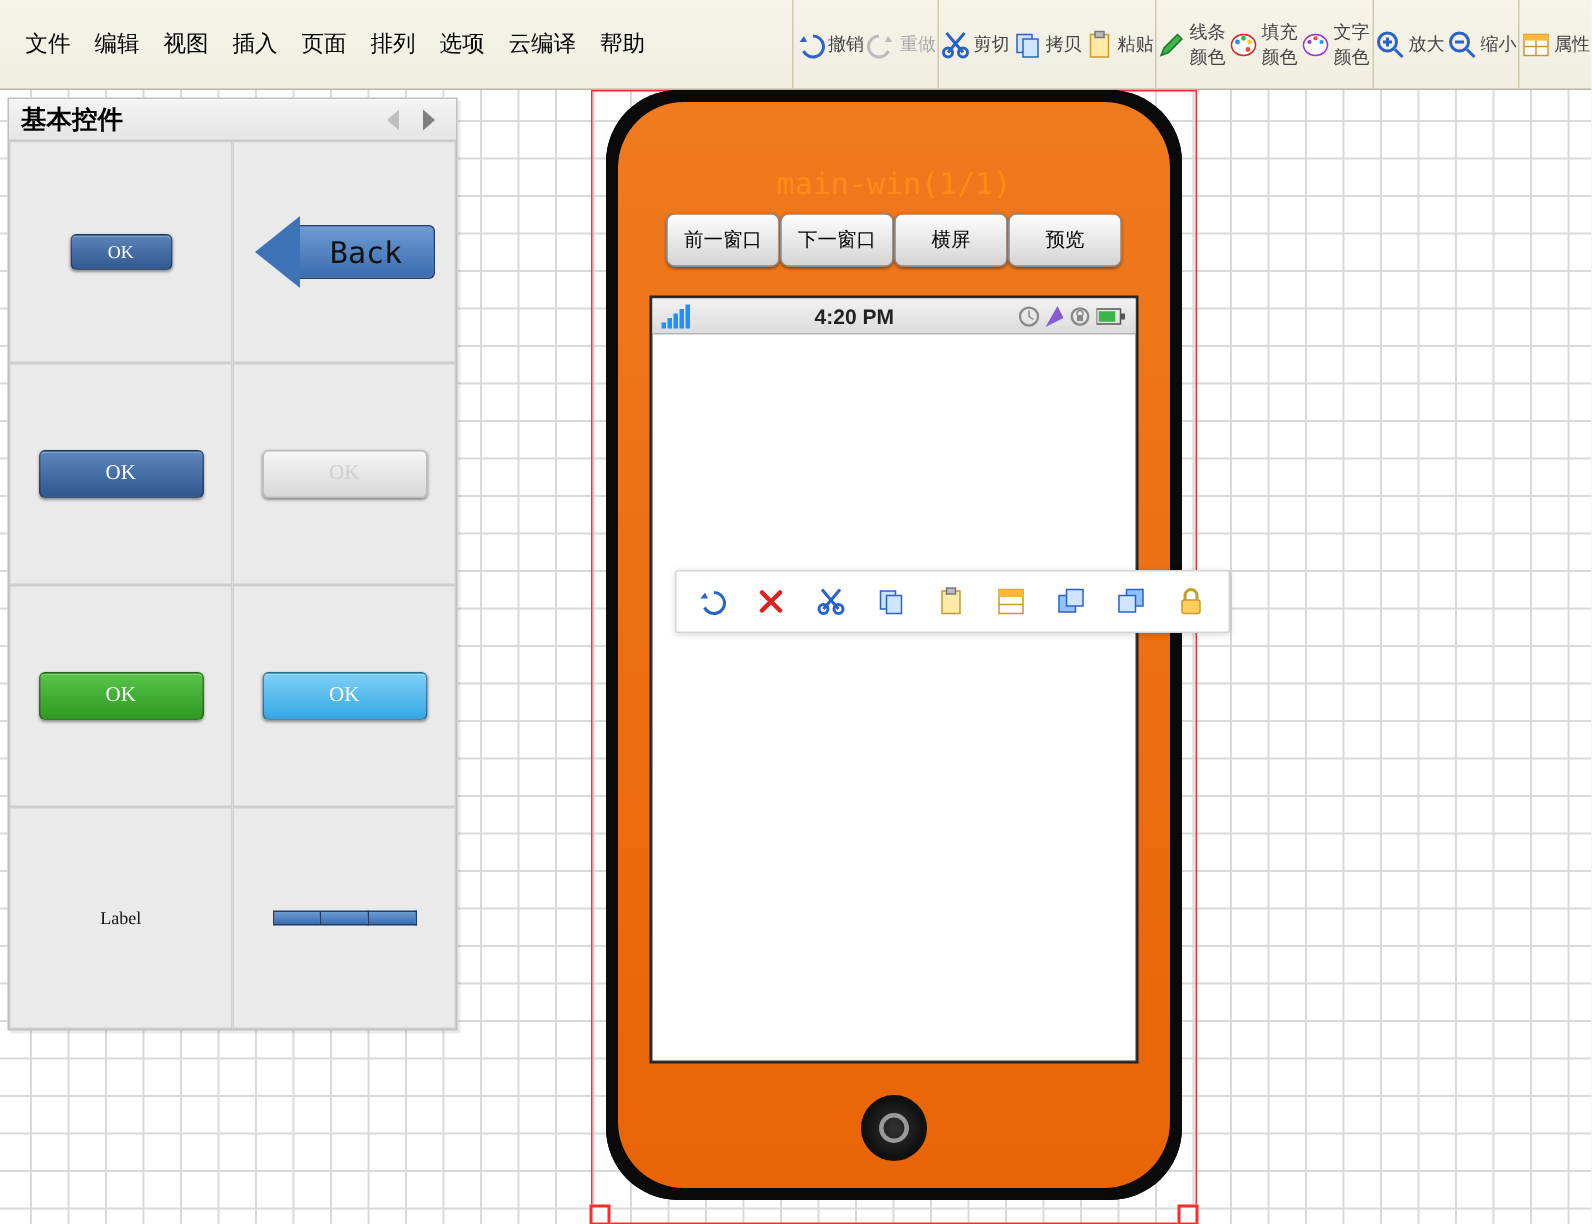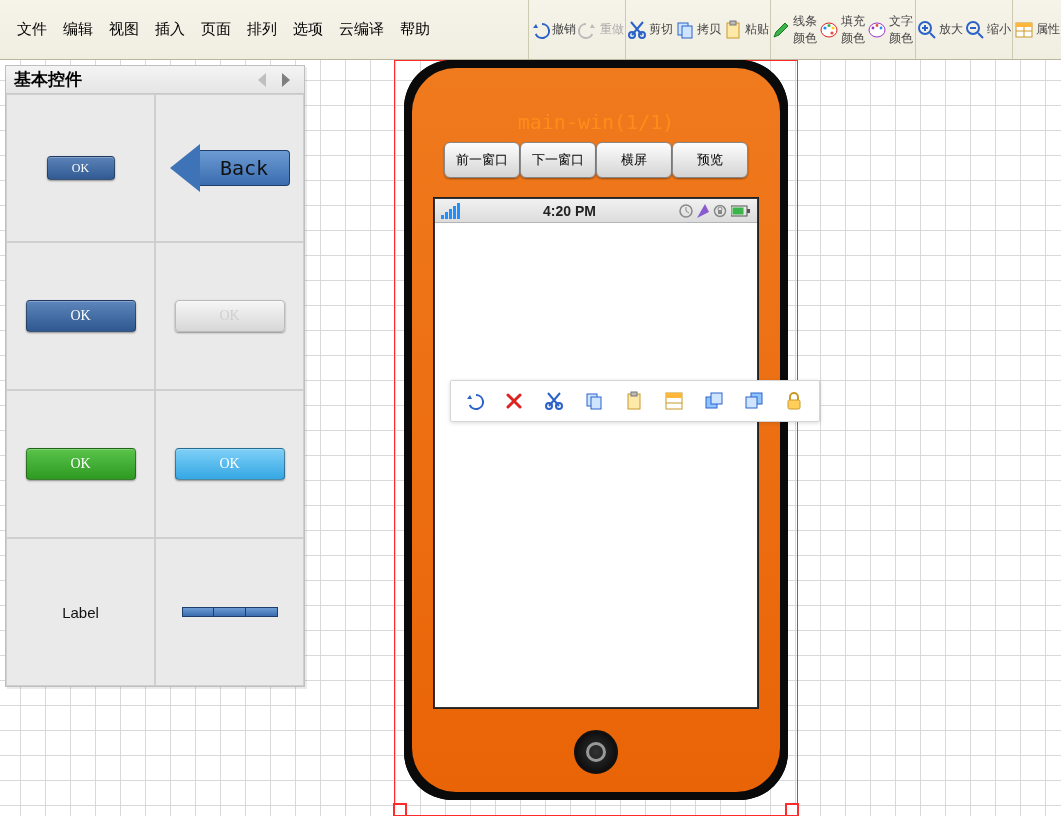--- a/index.html
+++ b/index.html
@@ -56,21 +56,21 @@
   .btn-cyan   { width:110px; background:linear-gradient(#7ed0f7,#35a7e4); }
   .back-arrow { position:relative; width:120px; height:48px; }
   .back-arrow .body { position:absolute; left:30px; top:6px; right:0; bottom:6px;
                       background:linear-gradient(#6d9bd3,#3a6caf);
                       border:1px solid #1d3d6b; border-left:none; border-radius:0 4px 4px 0;
                       display:flex; align-items:center; justify-content:center;
                       font-family:monospace; font-size:20px; color:#111; }
   .back-arrow .head { position:absolute; left:0; top:0; width:0; height:0;
                       border-top:24px solid transparent; border-bottom:24px solid transparent;
                       border-right:30px solid #3f73b7; }
-  .lbl-sample { font-family:Liberation Sans, sans-serif; font-size:15px; color:#111; }
+  .lbl-sample { font-family:Liberation Serif, serif; font-size:12px; color:#111; }
   .seg { display:flex; }
   .seg div { width:32px; height:10px; background:linear-gradient(#6d9bd3,#3a6caf);
              border:1px solid #1d3d6b; }
   .seg div+div{ border-left:none; }
 
   
   .phone-wrap { position:absolute; left:394px; top:0; width:404px; height:756px; }
   .sel-box { position:absolute; left:0; top:0; right:0; bottom:0; border:1px solid #ff2a2a; }
   .handle { position:absolute; width:14px; height:14px; border:2px solid #ff2a2a; background:#fff; }
   .handle.bl { left:-1px; bottom:-1px; }

